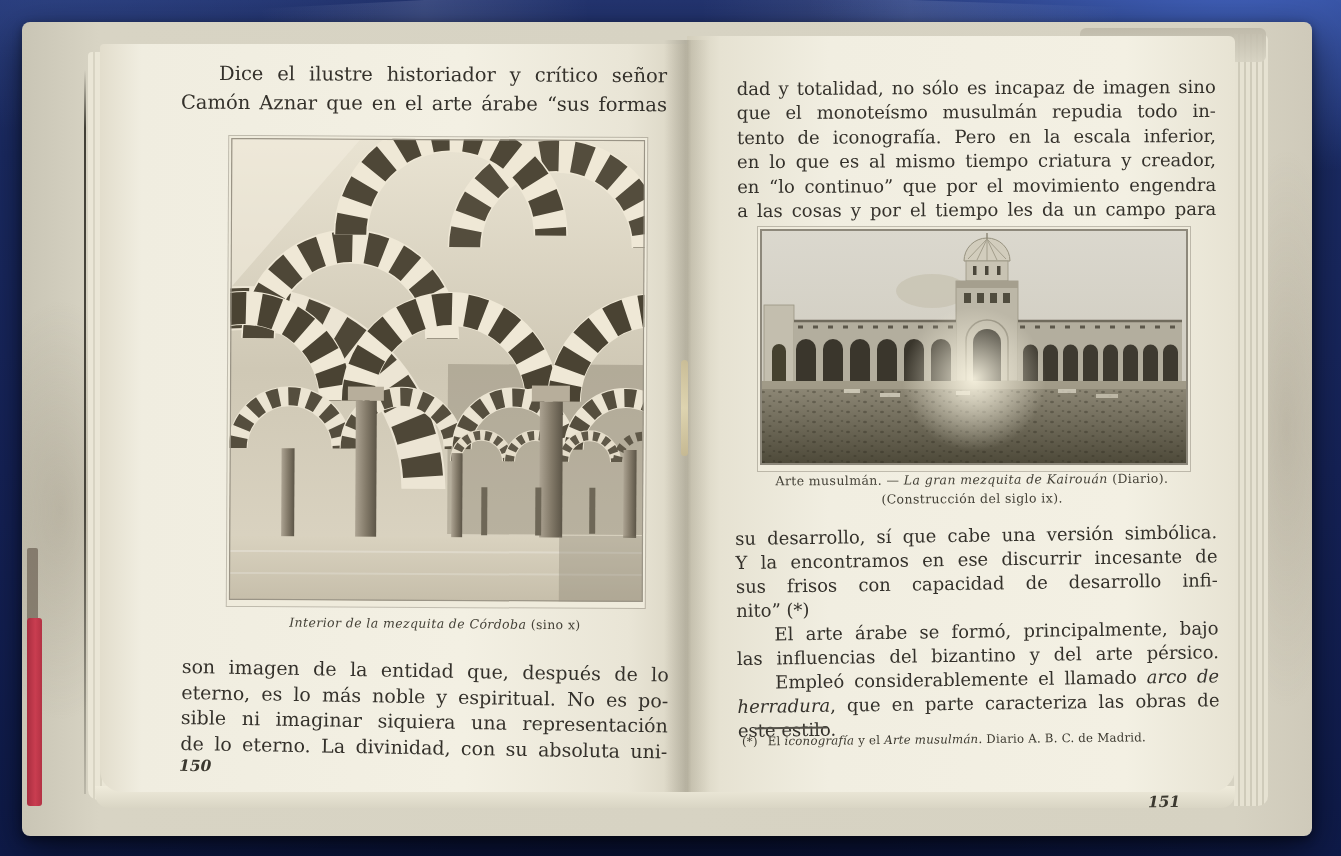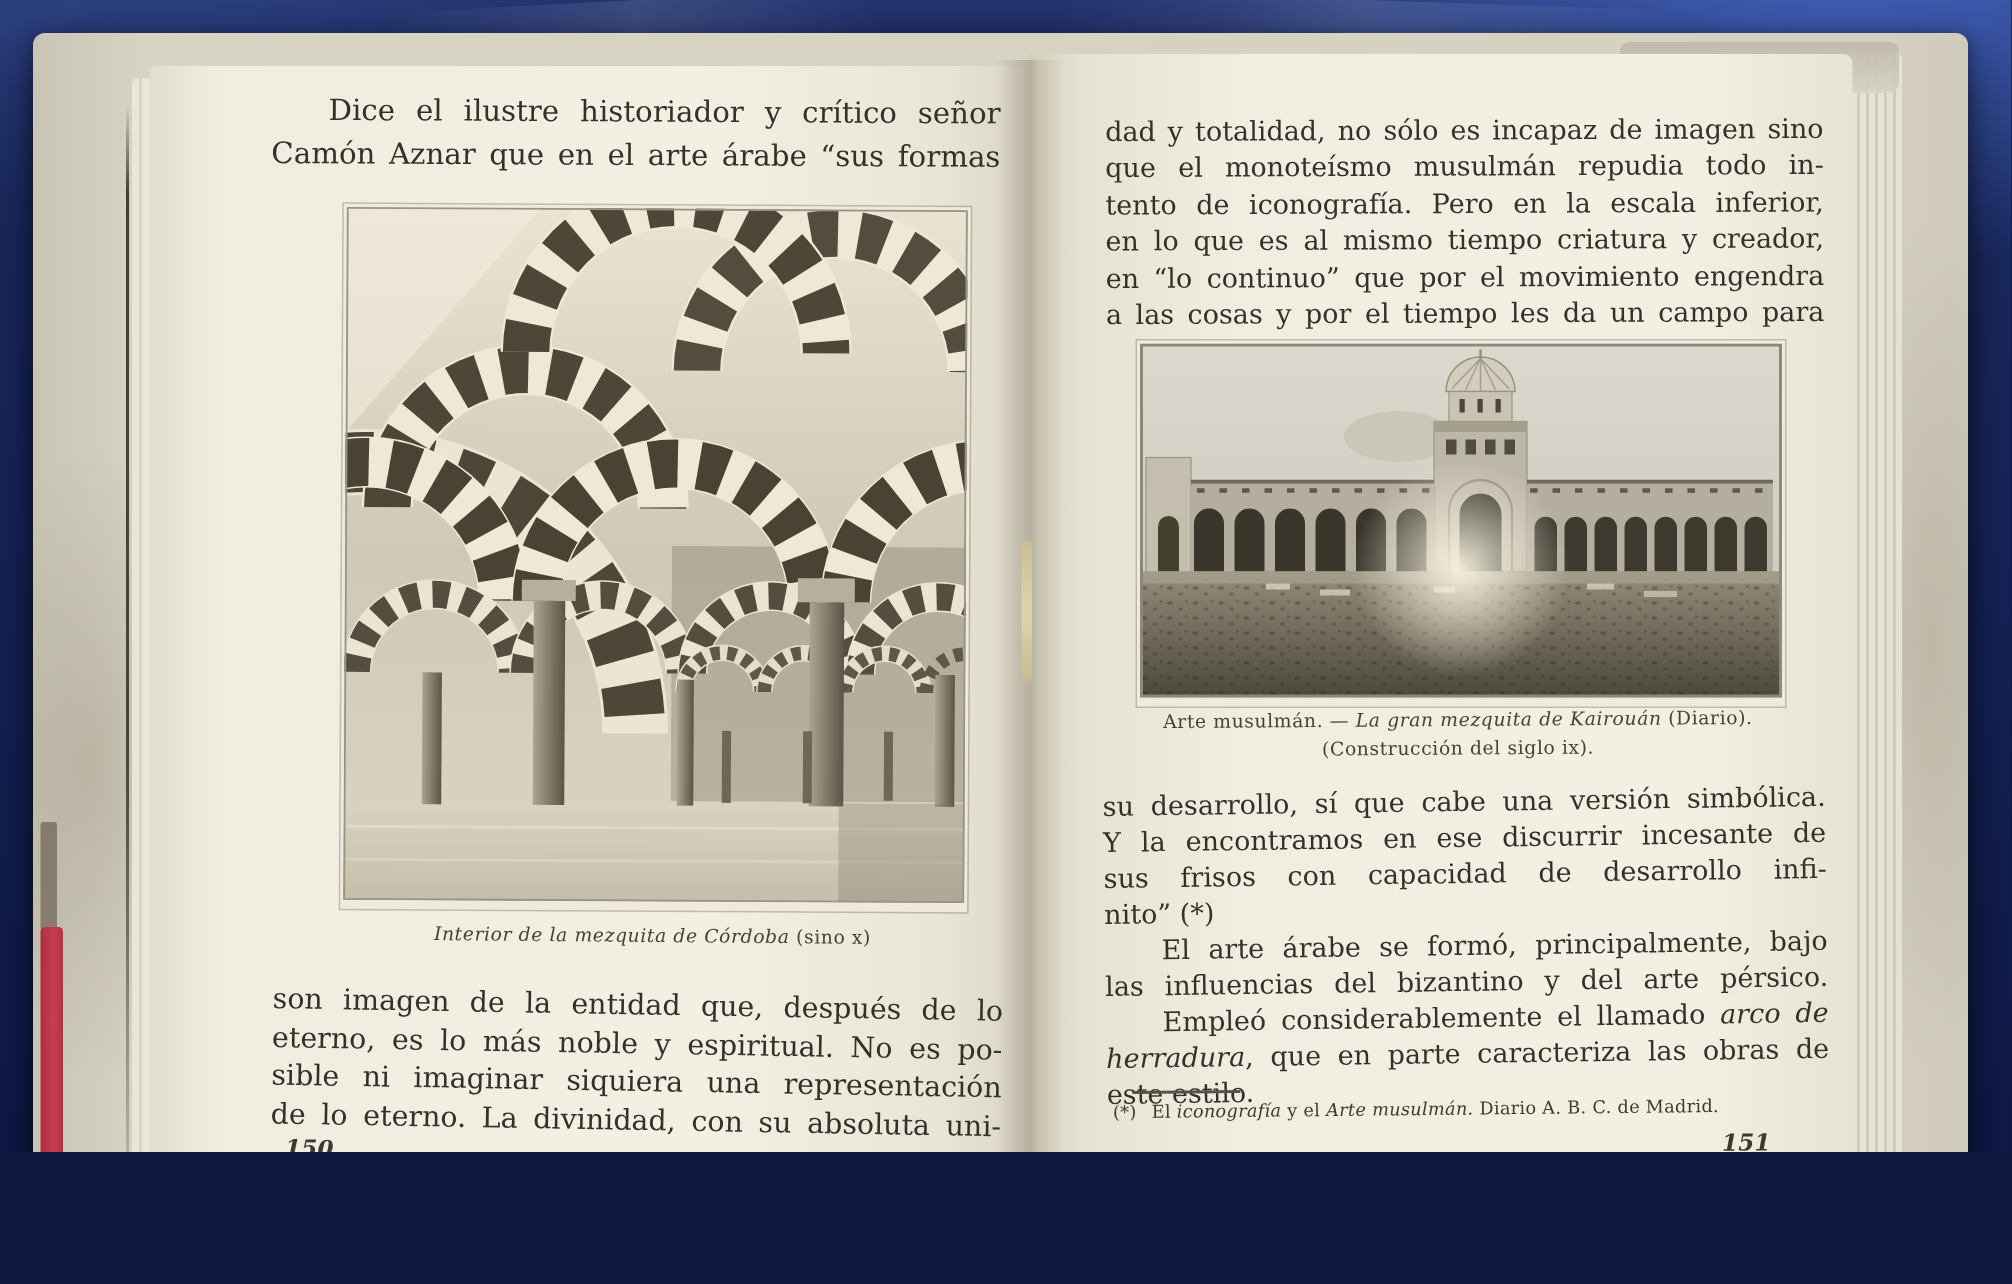--- a/index.html
+++ b/index.html
@@ -1,16 +1,16 @@
 <!DOCTYPE html>
 <html><head>
 <meta charset="utf-8">
 <style>
   html,body{margin:0;padding:0;background:#0d1840;}
-  #scene{position:relative;width:1341px;height:768px;overflow:hidden;
+  #scene{position:relative;width:1341px;height:856px;overflow:hidden;
          font-family:"DejaVu Serif",serif;color:#34312b;
          background:
            radial-gradient(620px 300px at 92% -4%, rgba(72,108,205,.85), rgba(72,108,205,0) 70%),
            radial-gradient(500px 260px at 4% -6%, rgba(55,80,150,.6), rgba(55,80,150,0) 70%),
            radial-gradient(900px 500px at 50% 115%, rgba(6,12,40,.9), rgba(6,12,40,0) 75%),
            linear-gradient(180deg,#23346f 0%,#1a2a62 18%,#152257 55%,#0e1a48 100%);}
   .fold{position:absolute;background:linear-gradient(90deg,rgba(255,255,255,0),rgba(220,230,255,.14),rgba(255,255,255,0));}
   
   .cover{position:absolute;left:22px;top:22px;width:1290px;height:814px;border-radius:8px;
          background:linear-gradient(90deg,#c9c5b5 0%,#d8d4c4 6%,#d6d2c2 94%,#cfcaba 100%);
@@ -48,22 +48,22 @@
   .line.endp{text-align-last:left;}
   .ind{text-indent:38px;}
   .lp-top{left:181px;top:60px;width:486px;font-size:19.5px;line-height:29px;transform:rotate(.3deg);}
   .lp-bot{left:182px;top:654px;width:487px;font-size:19px;line-height:25.5px;transform:rotate(1deg);transform-origin:left top;}
   .rp-top{left:737px;top:76px;width:479px;font-size:18px;line-height:24.4px;transform:rotate(-.25deg);}
   .rp-mid{left:735px;top:527px;width:482px;font-size:18px;line-height:24px;transform:rotate(-.8deg);transform-origin:left top;}
   .caption{font-size:12.5px;letter-spacing:.4px;color:#454238;text-align:center;}
   .cap-left{left:200px;top:616px;width:470px;transform:rotate(.5deg);}
   .cap-right{left:758px;top:470px;width:428px;line-height:19px;transform:rotate(-.4deg);}
   .pnum{font-style:italic;font-weight:700;font-size:15.5px;color:#3b382f;}
-  .pn-left{left:190px;top:756px;transform:rotate(1deg);}
-  .pn-right{left:1148px;top:752px;transform:rotate(-.5deg);text-align:center;}
+  .pn-left{left:179px;top:756px;transform:rotate(1deg);}
+  .pn-right{left:1148px;top:792px;transform:rotate(-.5deg);text-align:center;}
   .fnote{left:742px;top:732px;width:480px;font-size:11.8px;letter-spacing:.2px;transform:rotate(-.6deg);color:#3d3a30;}
   .fnrule{position:absolute;left:755px;top:727px;width:72px;height:1.5px;background:#55524a;transform:rotate(-.6deg);}
   .fn-marker{margin-right:10px;}
   
   .photo{position:absolute;background:#efebdc;padding:2px;box-shadow:0 0 0 1px rgba(130,124,110,.45);}
   .ph-left{left:228px;top:137px;transform:rotate(.3deg);}
   .ph-right{left:758px;top:227px;}
   i{font-style:italic;}
 </style>
 </head>

